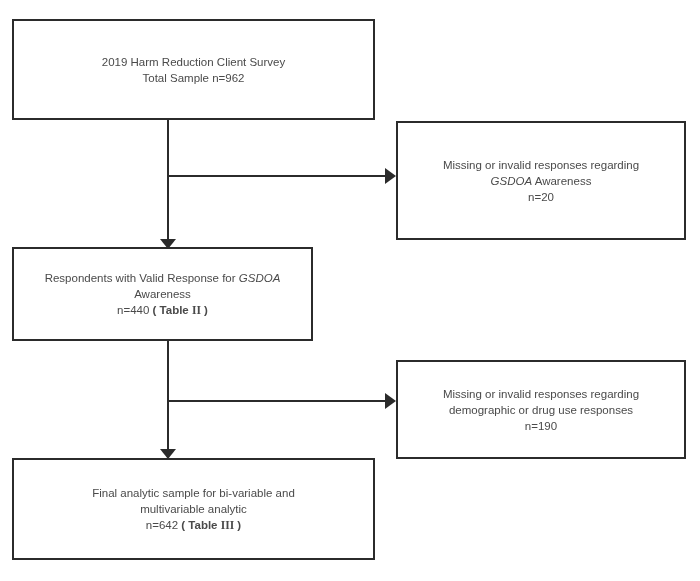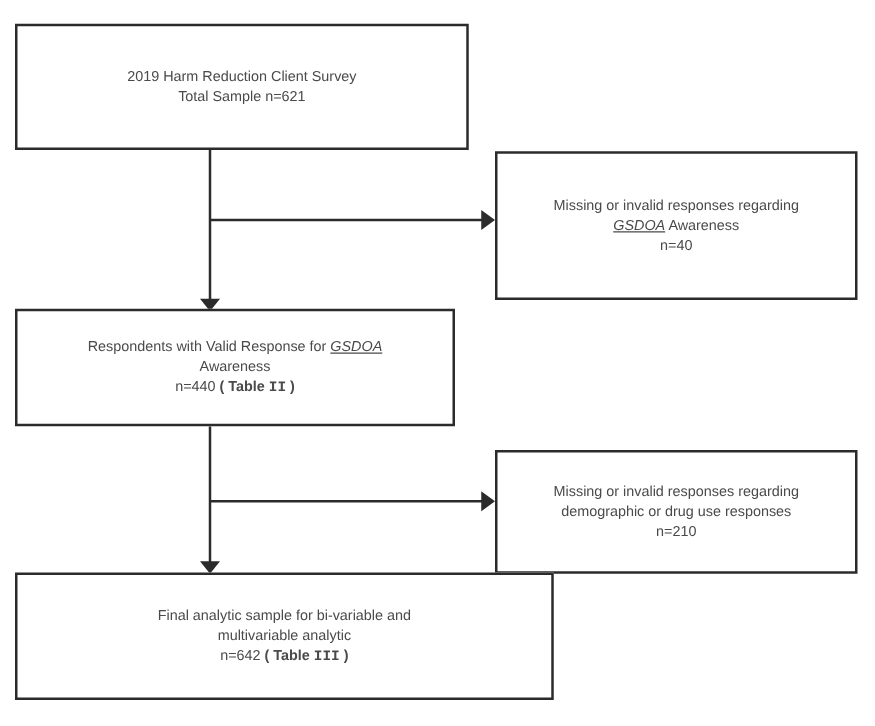--- a/index.html
+++ b/index.html
@@ -34,34 +34,34 @@
   .node-text {
     display: block;
     width: 100%;
     padding: 0 10px;
     box-sizing: border-box;
   }
   .node-line {
     display: block;
     white-space: nowrap;
   }
-  .it { font-style: italic; text-decoration: underline; }
+  .it { font-style: italic; }
   .tbl-ref { font-weight: bold; }
   .roman {
-    font-family: Liberation Mono, monospace;
+    font-family: Liberation Serif, serif;
     font-weight: bold;
     font-size: 11.5px;
   }
 
   
   #box-total-sample   { left: 12px;  top: 19px;  width: 363px; height: 101px; }
   #box-excluded-gsdoa { left: 396px; top: 121px; width: 290px; height: 119px; }
-  #box-valid-gsdoa    { left: 12px;  top: 247px; width: 352px; height: 94px;  }
+  #box-valid-gsdoa    { left: 12px;  top: 247px; width: 301px; height: 94px;  }
   #box-excluded-demo  { left: 396px; top: 360px; width: 290px; height: 99px;  }
-  #box-final-sample   { left: 12px;  top: 458px; width: 431px; height: 102px; }
+  #box-final-sample   { left: 12px;  top: 458px; width: 363px; height: 102px; }
 
   
   .connector-svg {
     position: absolute;
     left: 0;
     top: 0;
     width: 700px;
     height: 581px;
     z-index: 1;
     pointer-events: none;
@@ -99,45 +99,45 @@
 
     <g>
       <path class="conn-line" d="M 168 401 L 386 401"></path>
       <polygon class="conn-head" points="385,393 385,409 396,401"></polygon>
     </g>
   </svg>
 
   <div class="node-box" id="box-total-sample">
     <span class="node-text">
       <span class="node-line">2019 Harm Reduction Client Survey</span>
-      <span class="node-line">Total Sample n=621</span>
+      <span class="node-line">Total Sample n=962</span>
     </span>
   </div>
 
   <div class="node-box" id="box-excluded-gsdoa">
     <span class="node-text">
       <span class="node-line">Missing or invalid responses regarding</span>
       <span class="node-line"><span class="it">GSDOA</span><span> Awareness</span></span>
-      <span class="node-line">n=40</span>
+      <span class="node-line">n=20</span>
     </span>
   </div>
 
   <div class="node-box" id="box-valid-gsdoa">
     <span class="node-text">
       <span class="node-line"><span>Respondents with Valid Response for </span><span class="it">GSDOA</span></span>
       <span class="node-line">Awareness</span>
       <span class="node-line"><span>n=440 </span><span class="tbl-ref">( </span><span class="tbl-ref">Table </span><span class="roman">II</span><span class="tbl-ref"> )</span></span>
     </span>
   </div>
 
   <div class="node-box" id="box-excluded-demo">
     <span class="node-text">
       <span class="node-line">Missing or invalid responses regarding</span>
       <span class="node-line">demographic or drug use responses</span>
-      <span class="node-line">n=210</span>
+      <span class="node-line">n=190</span>
     </span>
   </div>
 
   <div class="node-box" id="box-final-sample">
     <span class="node-text">
       <span class="node-line">Final analytic sample for bi-variable and</span>
       <span class="node-line">multivariable analytic</span>
       <span class="node-line"><span>n=642 </span><span class="tbl-ref"> ( </span><span class="tbl-ref">Table </span><span class="roman">III</span><span class="tbl-ref"> )</span></span>
     </span>
   </div>

